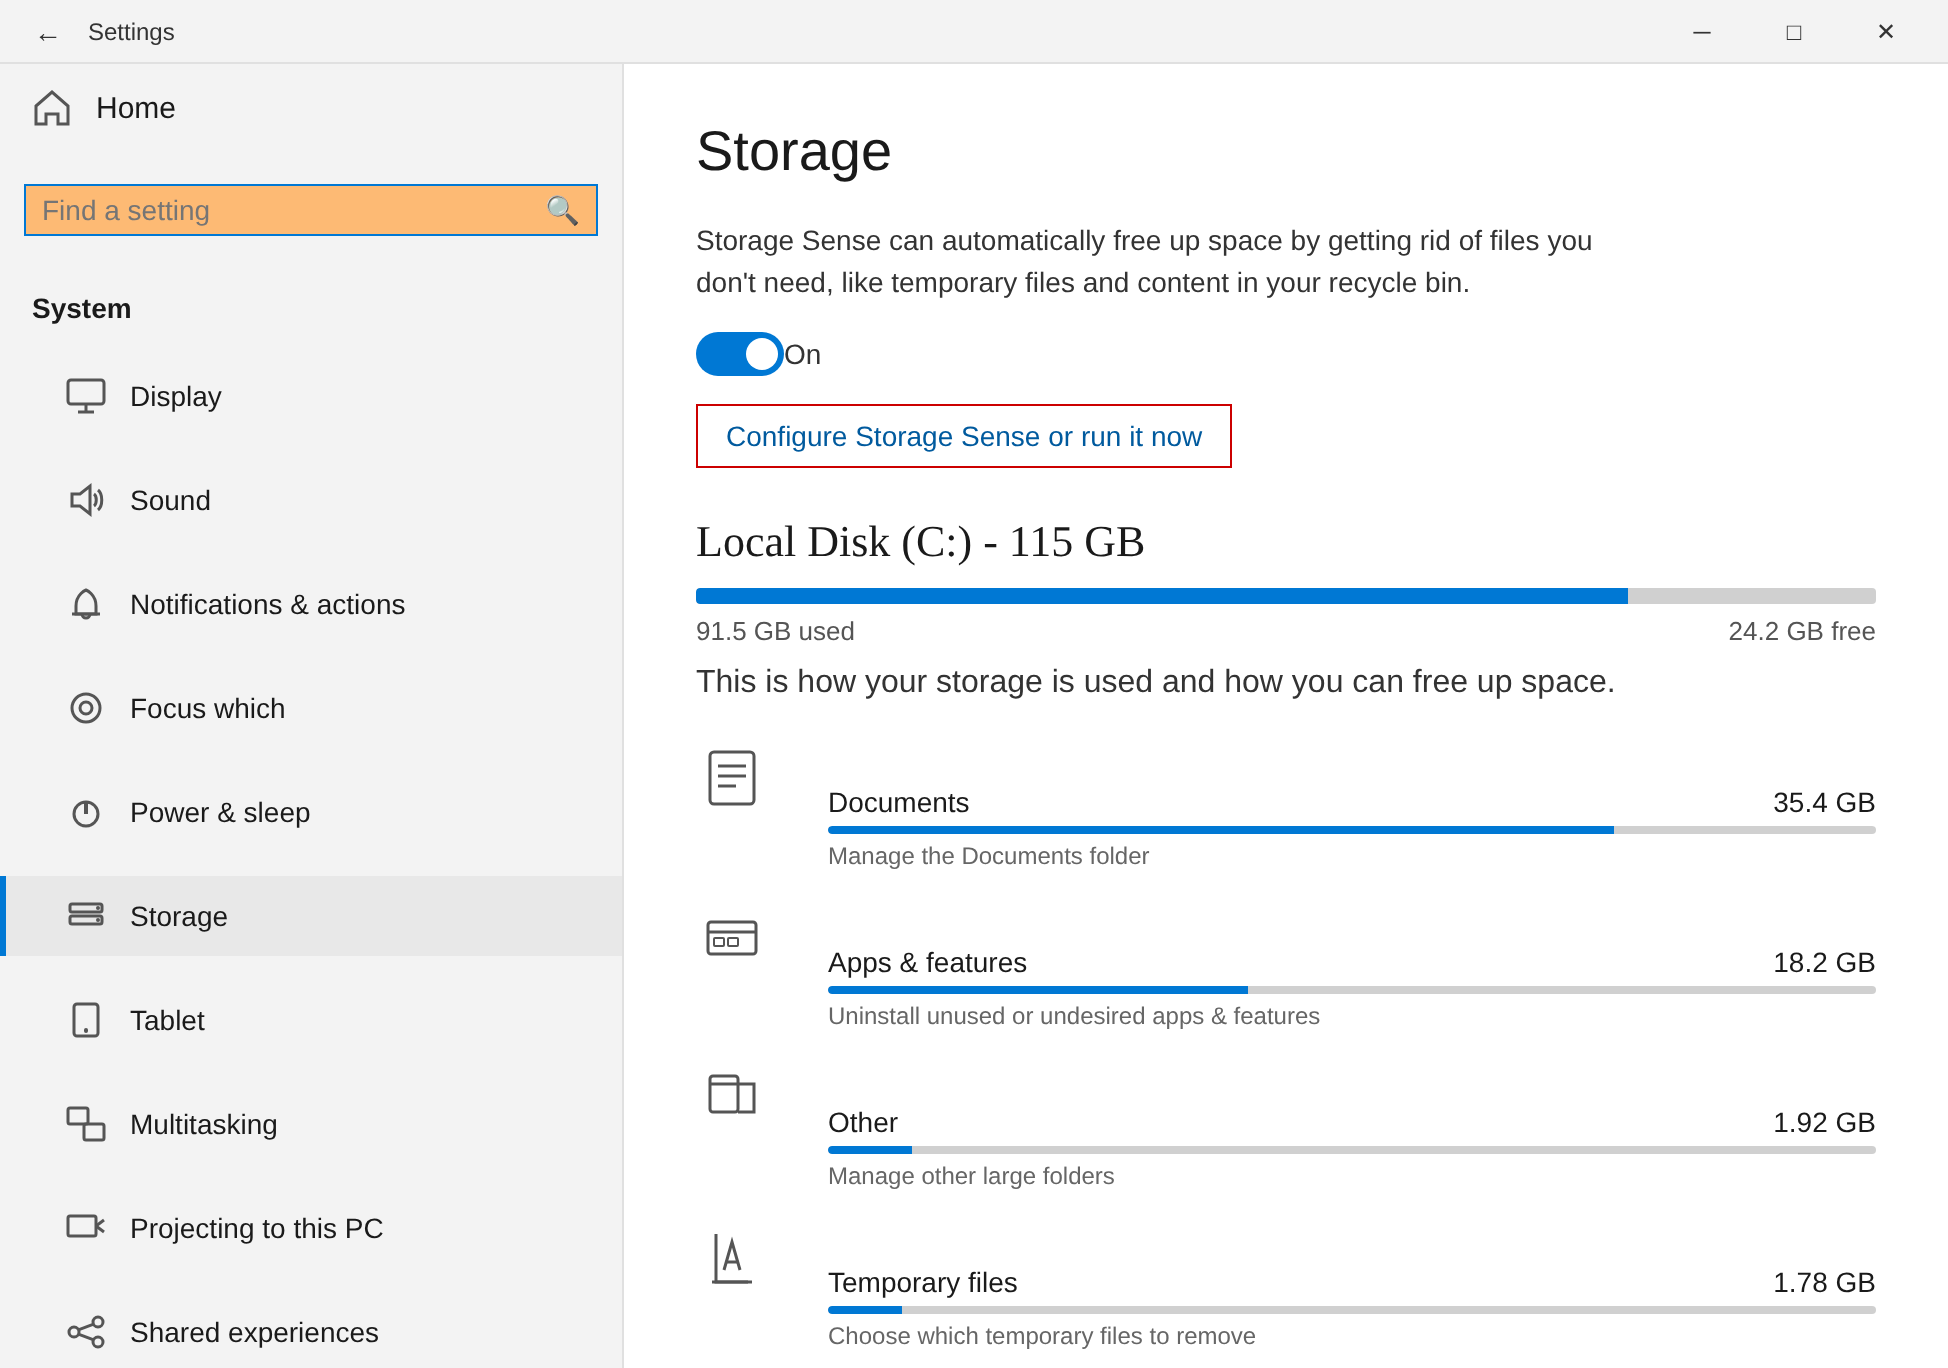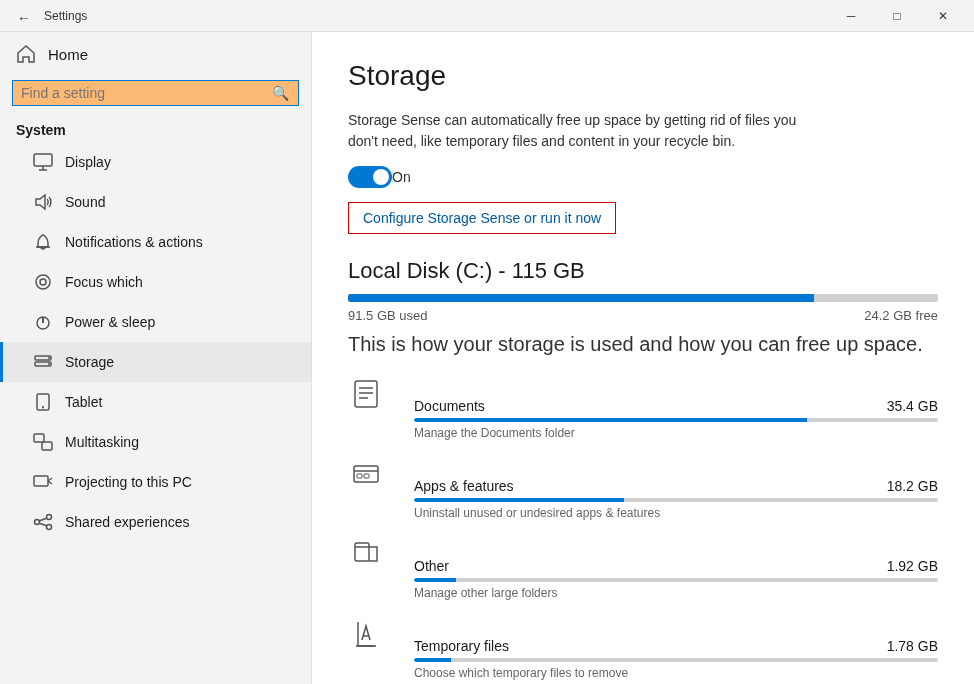--- a/index.html
+++ b/index.html
@@ -41,20 +41,21 @@
 
     
     .sidebar {
       width: 312px;
       background: #f3f3f3;
       flex-shrink: 0;
       display: flex;
       flex-direction: column;
       overflow-y: auto;
       border-right: 1px solid #e0e0e0;
+      gap: 12px;
     }
     .sidebar-home {
       display: flex; align-items: center; gap: 12px;
       padding: 12px 16px;
       cursor: pointer; font-size: 15px; color: #1a1a1a;
     }
     .sidebar-search {
       margin: 4px 12px 8px 12px;
       display: flex; align-items: center;
       border: 1.5px solid #0078d4;
@@ -131,34 +132,35 @@
       font-size: 14px;
       padding: 7px 14px;
       cursor: pointer;
       margin-bottom: 24px;
       text-decoration: none;
     }
 
     .disk-title {
       font-size: 22px; font-weight: 300; color: #1a1a1a;
       margin-bottom: 10px;
+      font-family: Liberation Serif, serif;
     }
     .disk-bar-container {
       height: 8px; background: #d0d0d0; border-radius: 2px;
       margin-bottom: 6px; overflow: hidden;
     }
     .disk-bar-used {
       height: 100%; background: #0078d4; border-radius: 2px 0 0 2px;
     }
     .disk-stats {
       display: flex; justify-content: space-between;
       font-size: 13px; color: #555; margin-bottom: 10px;
     }
     .disk-desc {
-      font-size: 20px; color: #333; margin-bottom: 18px;
+      font-size: 16px; color: #333; margin-bottom: 18px;
     }
 
     
     .storage-item {
       display: flex; align-items: flex-start; gap: 30px;
       margin-bottom: 14px;
     }
     .storage-item-icon {
       width: 36px; height: 36px; flex-shrink: 0;
       display: flex; align-items: center; justify-content: center;

